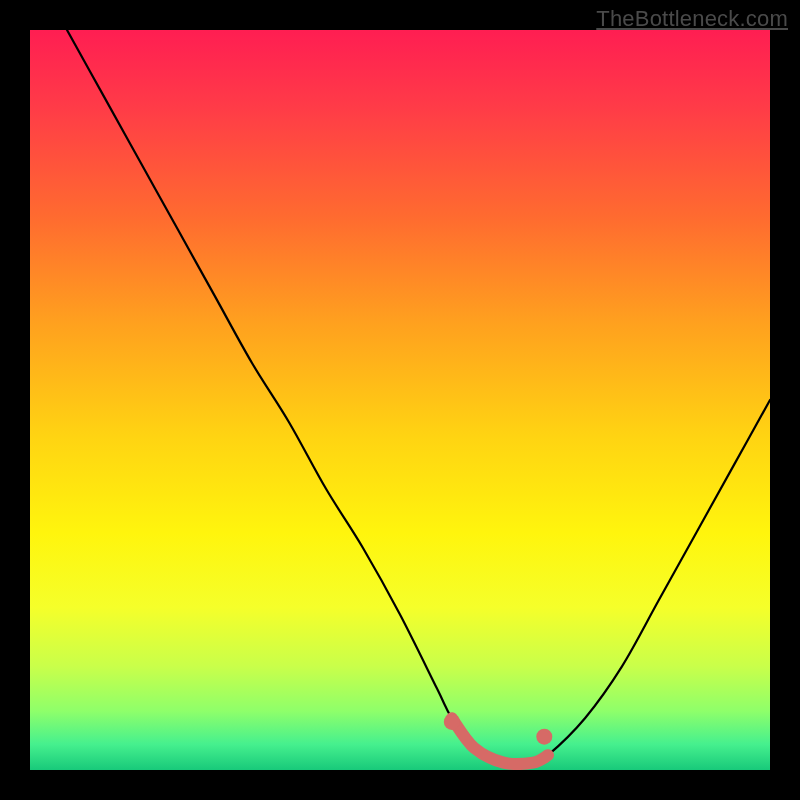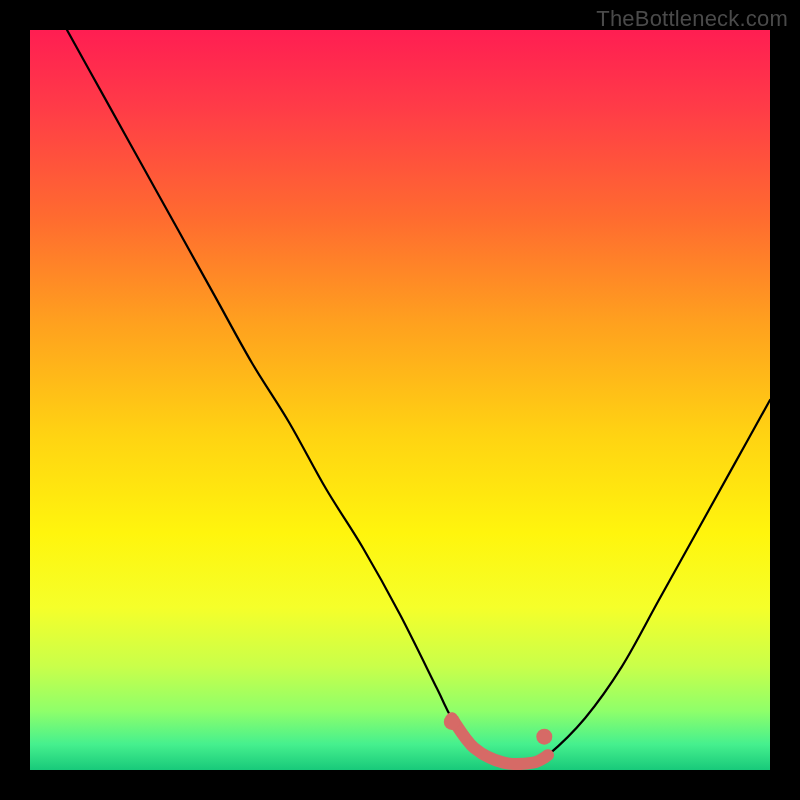--- a/index.html
+++ b/index.html
@@ -19,20 +19,21 @@
   }
   .watermark {
     position: absolute;
     top: 6px;
     right: 12px;
     color: #4a4a4a;
     font-size: 22px;
     font-weight: 500;
     letter-spacing: 0.2px;
     user-select: none;
+    text-decoration: underline;
   }
   .plot {
     position: absolute;
     left: 30px;
     top: 30px;
     width: 740px;
     height: 740px;
   }
   .plot svg {
     display: block;

